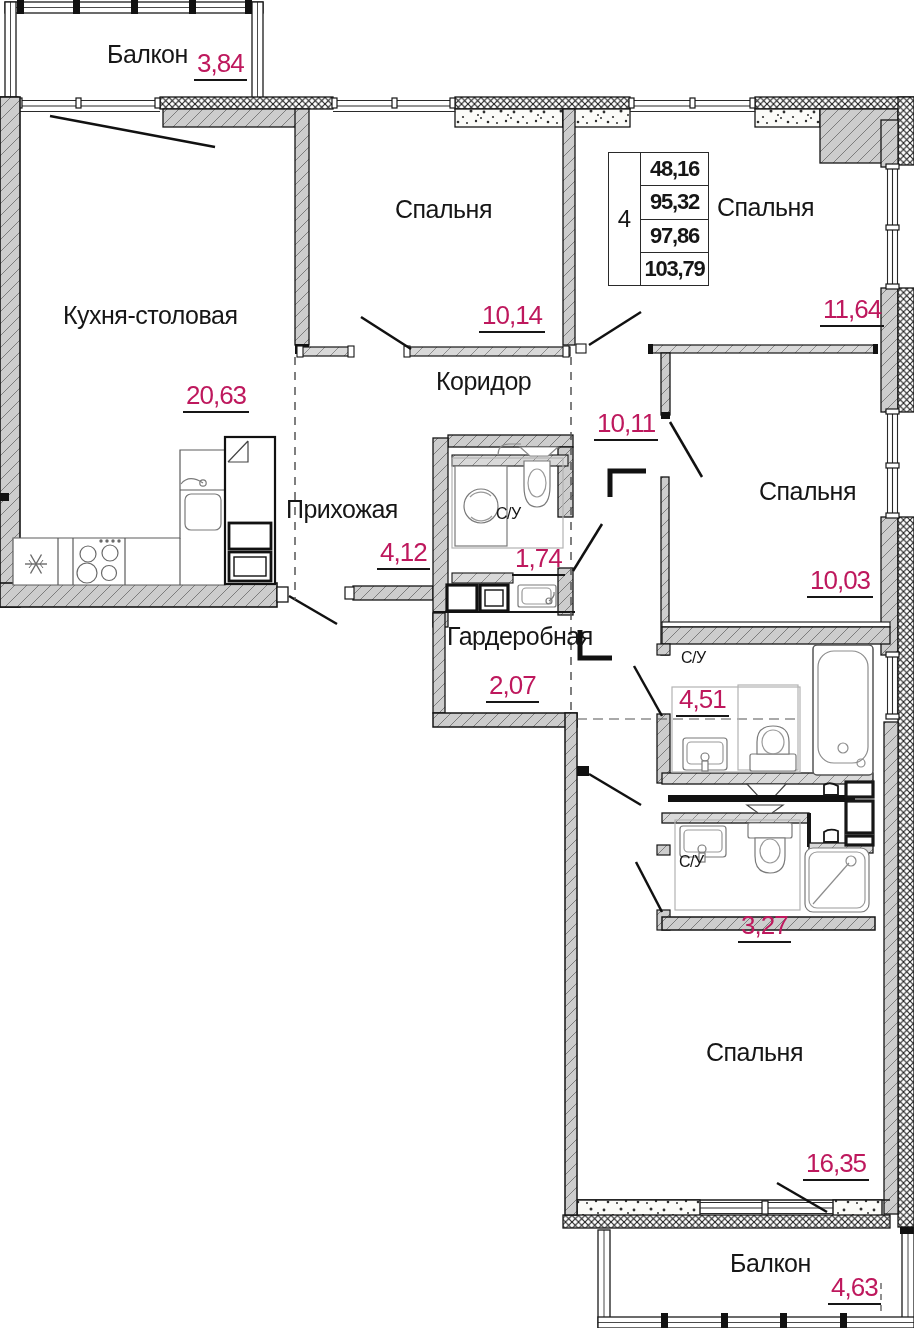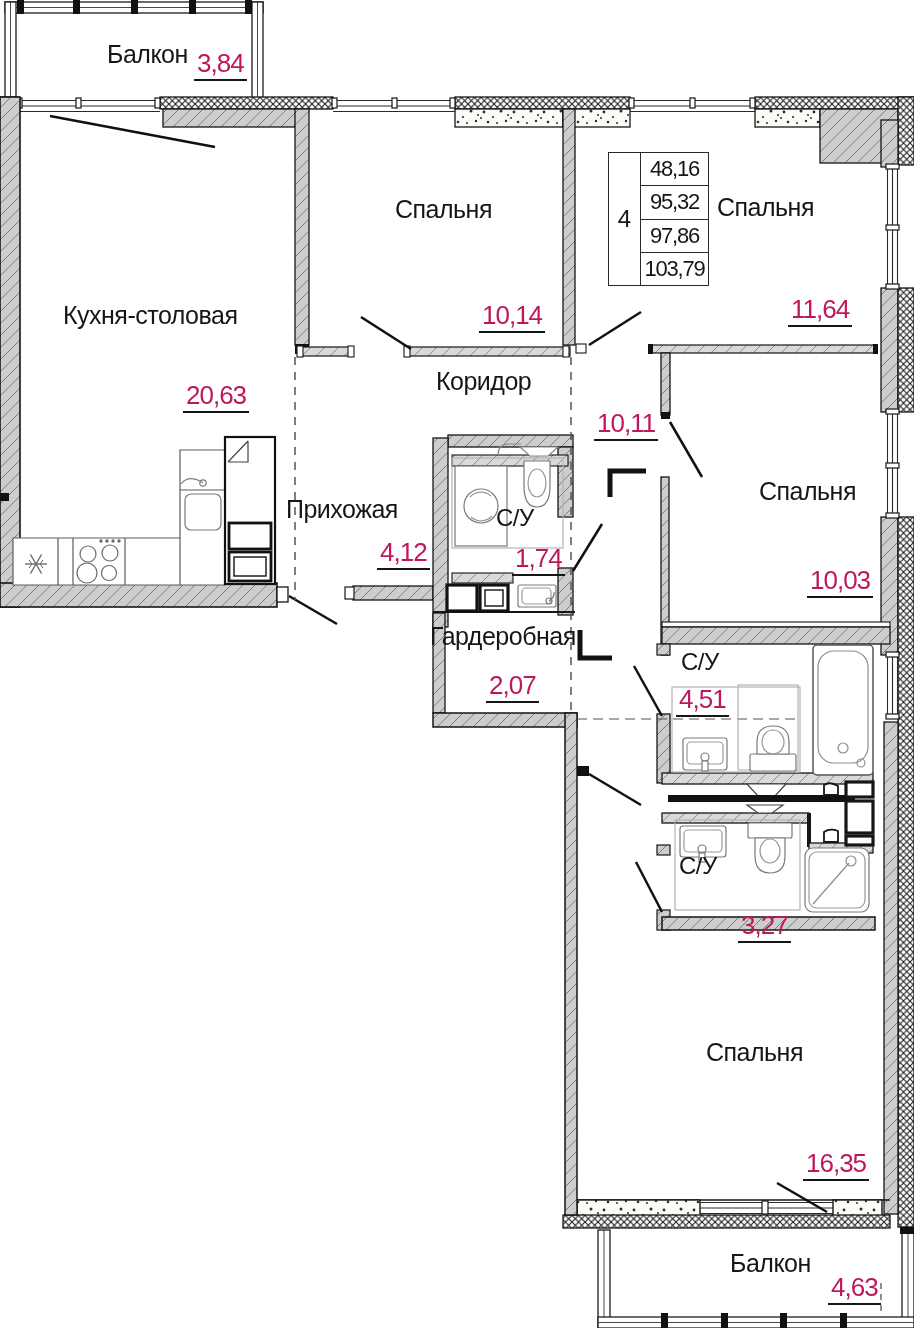--- a/index.html
+++ b/index.html
@@ -1,29 +1,29 @@
 <!DOCTYPE html>
 <html><head>
 <meta charset="utf-8">
 <style>
   html,body{margin:0;padding:0;background:#ffffff;}
   #plan{position:relative;width:914px;height:1328px;background:#ffffff;overflow:hidden;
         font-family:"Liberation Sans",sans-serif;color:#161616;}
   #plan svg{position:absolute;left:0;top:0;}
   .lbl{position:absolute;white-space:nowrap;font-size:25px;letter-spacing:-0.5px;color:#161616;line-height:1;}
-  .lbl.small{font-size:24px;}
+  .lbl.small{font-size:16px;}
   .area{position:absolute;white-space:nowrap;font-size:26px;letter-spacing:-1px;color:#be185d;line-height:1;
         border-bottom:2.5px solid #161616;padding:0 3px 3px 3px;}
   #infobox{position:absolute;left:608px;top:152px;width:99px;height:132px;
            border:1.6px solid #2a2a2a;display:flex;background:#fff;}
   #infobox .rooms-col{width:31px;border-right:1.4px solid #2a2a2a;display:flex;align-items:center;justify-content:center;
            font-size:24px;}
   #infobox .areas-col{flex:1;display:flex;flex-direction:column;}
   #infobox .areas-col div{flex:1;border-bottom:1.4px solid #2a2a2a;display:flex;align-items:center;justify-content:center;
-           font-size:22px;letter-spacing:-1.2px;}
+           font-size:22px;letter-spacing:-1.2px;font-weight:bold;}
   #infobox .areas-col div:last-child{border-bottom:none;}
 </style>
 </head>
 <body>
 
 <div id="plan">
 
 <svg width="914" height="1328" viewBox="0 0 914 1328">
   <defs>
     <pattern id="ph" patternUnits="userSpaceOnUse" width="12" height="12">
@@ -349,35 +349,35 @@
   <div class="lbl" style="left:107px;top:42px">Балкон</div>
   <div class="area" style="left:194px;top:50px">3,84</div>
 
   <div class="lbl" style="left:63px;top:303px">Кухня-столовая</div>
   <div class="area" style="left:183px;top:382px">20,63</div>
 
   <div class="lbl" style="left:395px;top:197px">Спальня</div>
   <div class="area" style="left:479px;top:302px">10,14</div>
 
   <div class="lbl" style="left:717px;top:195px">Спальня</div>
-  <div class="area" style="left:788px;top:296px">11,64</div>
+  <div class="area" style="left:820px;top:296px">11,64</div>
 
   <div class="lbl" style="left:436px;top:369px">Коридор</div>
   <div class="area" style="left:594px;top:410px">10,11</div>
 
   <div class="lbl" style="left:286px;top:497px">Прихожая</div>
   <div class="area" style="left:377px;top:539px">4,12</div>
 
   <div class="lbl small" style="left:496px;top:506px">С/У</div>
   <div class="area" style="left:512px;top:545px">1,74</div>
 
   <div class="lbl" style="left:759px;top:479px">Спальня</div>
   <div class="area" style="left:807px;top:567px">10,03</div>
 
-  <div class="lbl" style="left:430px;top:624px">Гардеробная</div>
+  <div class="lbl" style="left:447px;top:624px">Гардеробная</div>
   <div class="area" style="left:486px;top:672px">2,07</div>
 
   <div class="lbl small" style="left:681px;top:650px">С/У</div>
   <div class="area" style="left:676px;top:686px">4,51</div>
 
   <div class="lbl small" style="left:679px;top:854px">С/У</div>
   <div class="area" style="left:738px;top:912px">3,27</div>
 
   <div class="lbl" style="left:706px;top:1040px">Спальня</div>
   <div class="area" style="left:803px;top:1150px">16,35</div>

